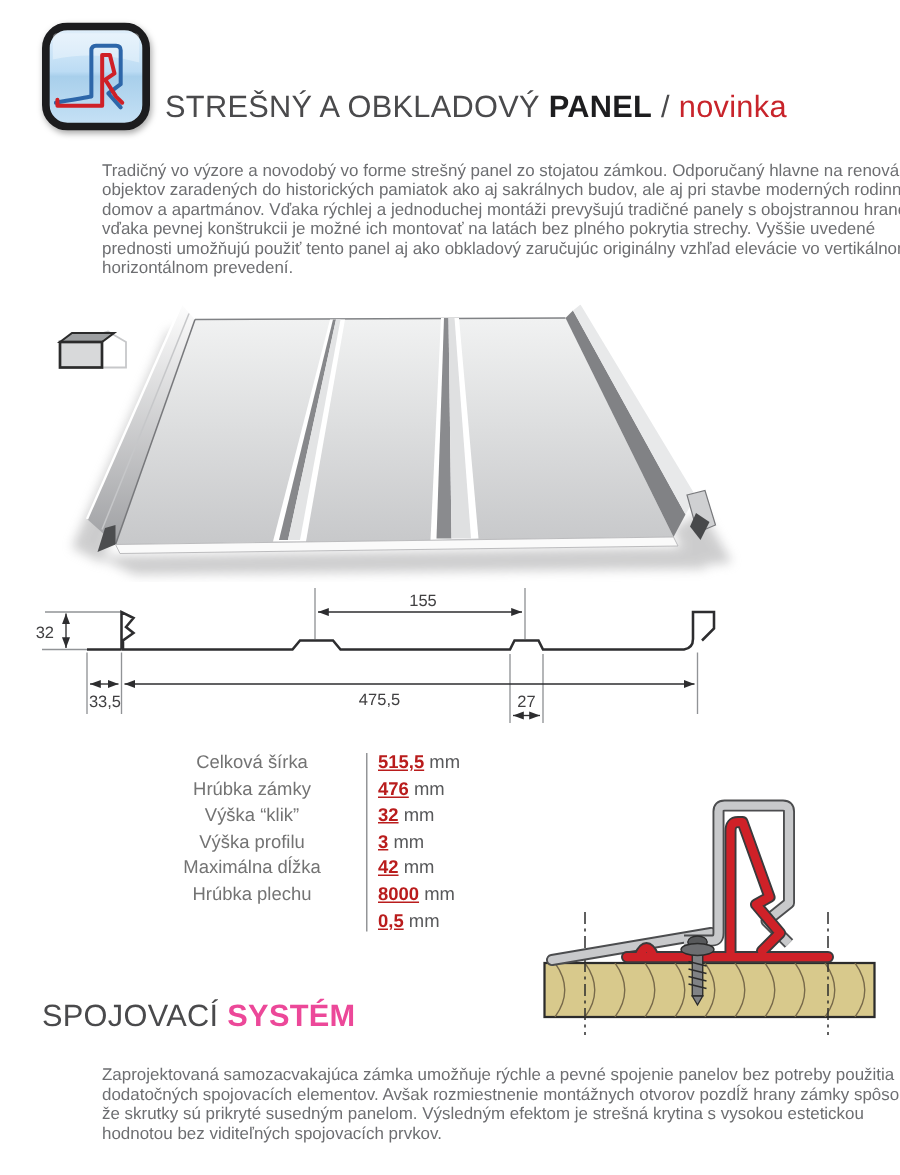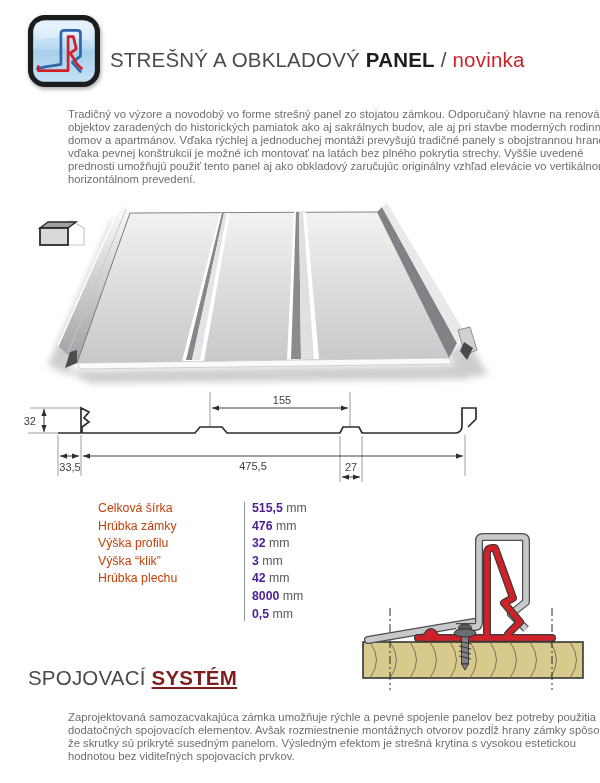--- a/index.html
+++ b/index.html
@@ -2,46 +2,46 @@
 <html><head>
 <meta charset="utf-8">
 <style>
   html,body{margin:0;padding:0;background:#fff;}
   .page{position:relative;width:600px;height:783px;background:#fff;overflow:hidden;
         font-family:"Liberation Sans",sans-serif;color:#58595b;}
   .abs{position:absolute;}
 
   
   .logo{left:28px;top:15px;width:72px;height:72px;filter:drop-shadow(1.5px 2.5px 2px rgba(0,0,0,.35));}
-  .title{left:110px;top:48px;font-size:20.5px;letter-spacing:.2px;color:#4a4a4c;white-space:nowrap;}
+  .title{left:110px;top:60px;font-size:20.5px;letter-spacing:.2px;color:#4a4a4c;white-space:nowrap;}
   .title .bold{font-weight:bold;color:#1d1d1f;}
   .title .accent{color:#c8242b;}
 
   
   .para{font-size:11.3px;line-height:12.9px;color:#6d6e71;text-align:left;margin-left:40px;}
   .intro{left:28px;top:97px;width:557px;}
   .para2{left:28px;top:700px;width:557px;}
 
   
   .h2{left:28px;top:666px;font-size:20.5px;color:#4a4a4c;letter-spacing:.2px;white-space:nowrap;}
-  .h2 .bold{font-weight:bold;color:#7f1d1d;text-decoration:underline;}
+  .h2 .bold{font-weight:bold;color:#ec4899;}
 
   
   .fig3d{left:20px;top:203px;}
   .houseicon{left:36px;top:219px;}
   .techdraw{left:10px;top:386px;}
   .jointfig{left:356px;top:518px;}
 
   
   .specs{left:98px;top:500px;display:flex;align-items:stretch;font-size:12.3px;}
-  .specs .labels{width:140px;text-align:left;color:#c2410c;}
+  .specs .labels{width:140px;text-align:center;color:#737373;}
   .specs .divider{width:1px;background:#939598;margin:2px 7px 2px 6px;}
   .specs .values{text-align:left;color:#58595b;white-space:nowrap;}
   .specs .row{line-height:17.6px;height:17.6px;white-space:nowrap;}
-  .specs .val{font-weight:bold;color:#4c1d95;}
+  .specs .val{font-weight:bold;color:#b91c1c;text-decoration:underline;}
 
   svg text{font-family:"Liberation Sans",sans-serif;}
   .dimtxt{font-size:11px;fill:#414042;}
 </style>
 </head>
 <body>
 
 <div class="page">
 
   <svg class="abs logo" viewBox="0 0 70 70" width="72" height="72">
@@ -161,22 +161,23 @@
     <text class="dimtxt" x="272" y="18" text-anchor="middle">155</text>
     <text class="dimtxt" x="60" y="85" text-anchor="middle">33,5</text>
     <text class="dimtxt" x="243" y="84" text-anchor="middle">475,5</text>
     <text class="dimtxt" x="341" y="85" text-anchor="middle">27</text>
   </svg>
 
   <div class="abs specs">
     <div class="labels">
       <div class="row">Celková šírka</div>
       <div class="row">Hrúbka zámky</div>
+      <div class="row">Výška “klik”</div>
       <div class="row">Výška profilu</div>
-      <div class="row">Výška “klik”</div>
+      <div class="row">Maximálna dĺžka</div>
       <div class="row">Hrúbka plechu</div>
     </div>
     <div class="divider"></div>
     <div class="values">
       <div class="row"><span class="val">515,5</span> <span>mm</span></div>
       <div class="row"><span class="val">476</span> <span>mm</span></div>
       <div class="row"><span class="val">32</span> <span>mm</span></div>
       <div class="row"><span class="val">3</span> <span>mm</span></div>
       <div class="row"><span class="val">42</span> <span>mm</span></div>
       <div class="row"><span class="val">8000</span> <span>mm</span></div>

